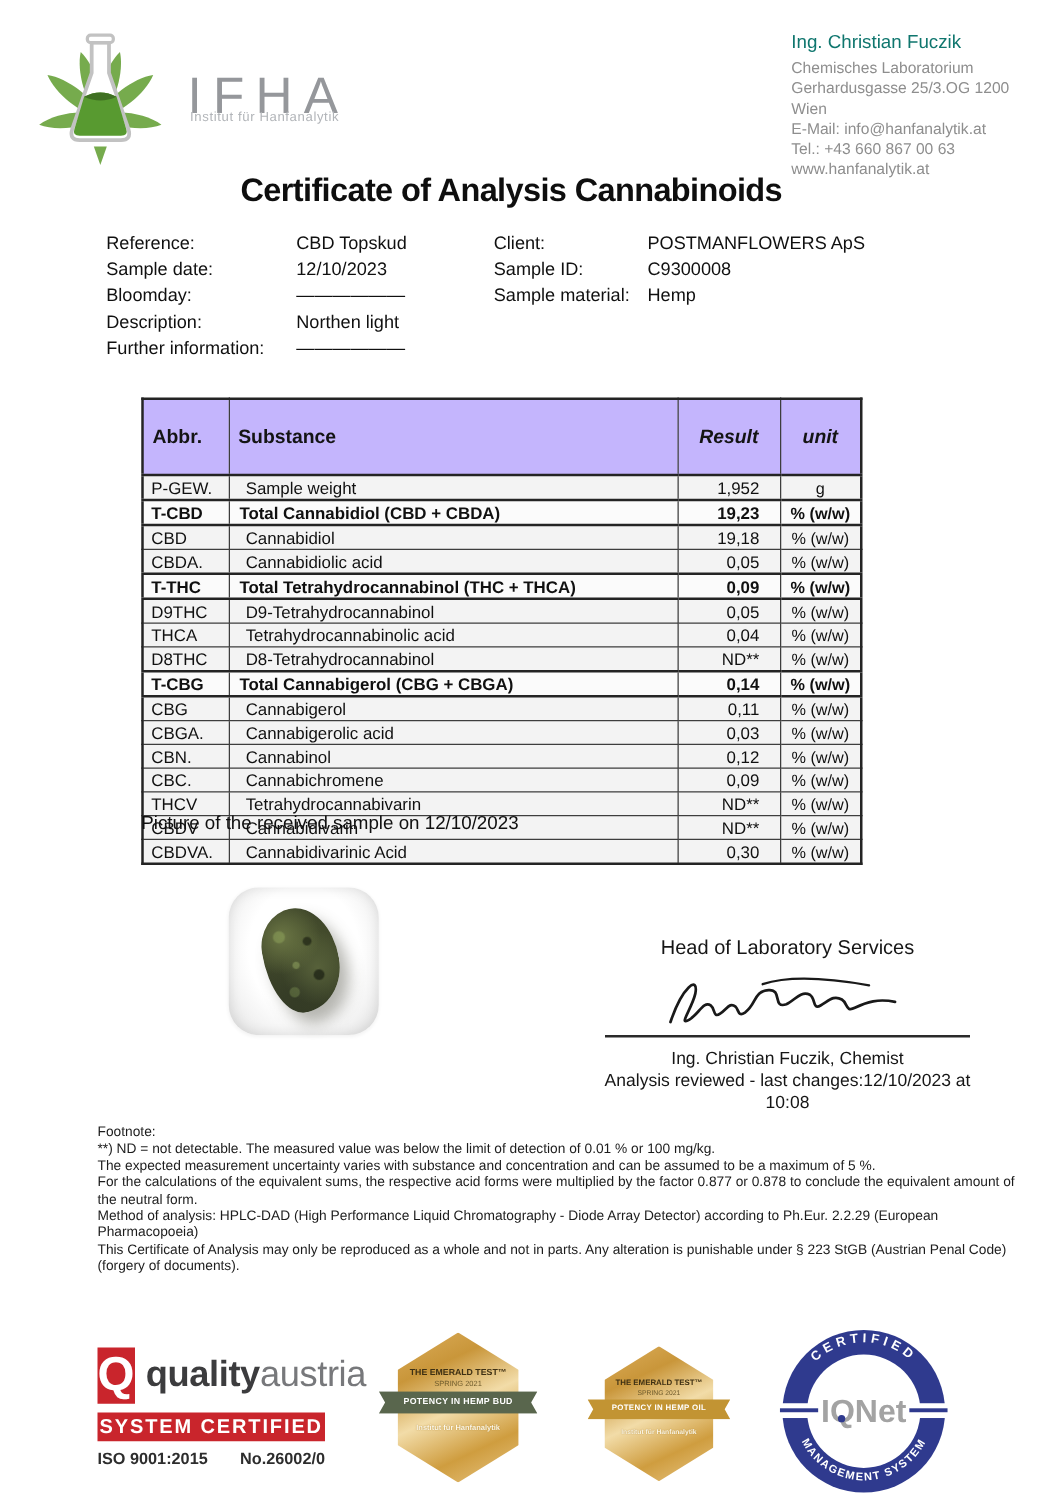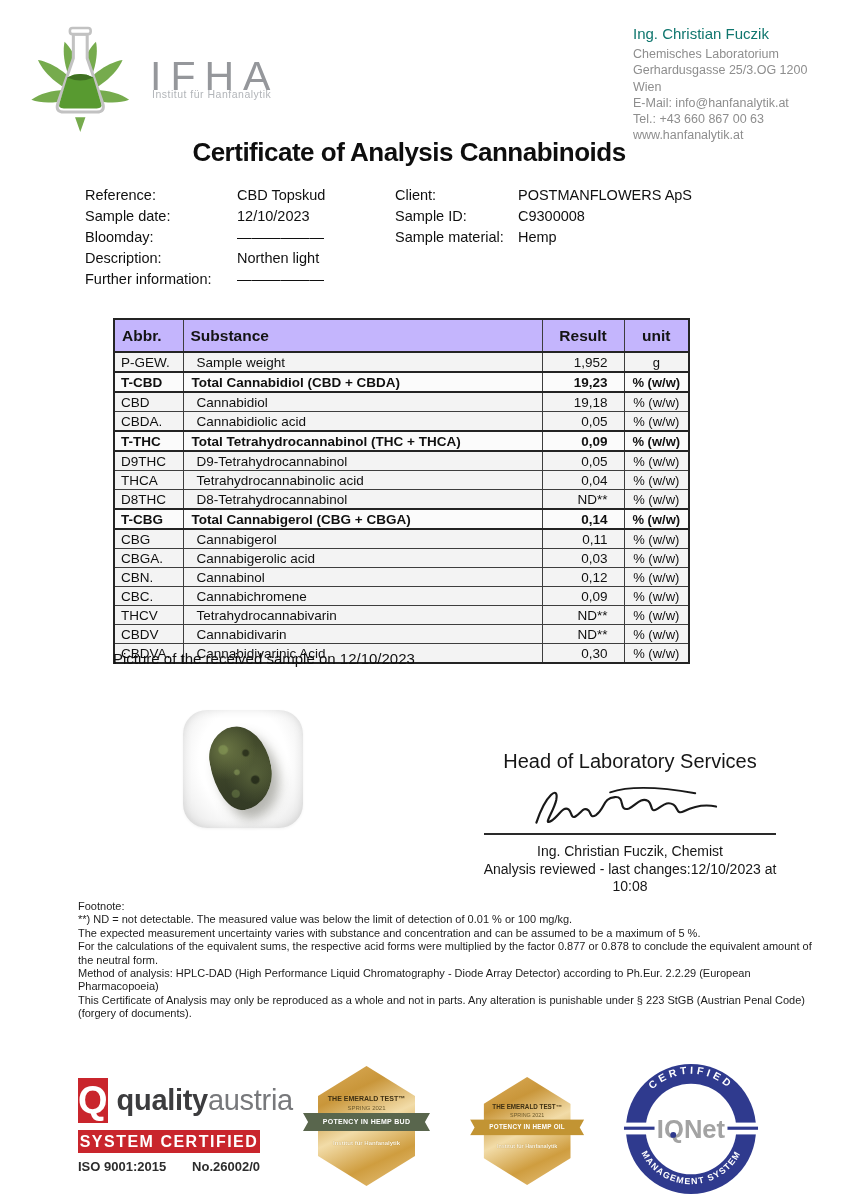--- a/index.html
+++ b/index.html
@@ -28,21 +28,21 @@
   .info-row{display:flex;height:21px;font-size:14.5px;color:#101010;align-items:center;}
   .info-left .info-label{width:152px;}
   .info-right .info-label{width:123px;}
 
   
   .results{position:absolute;left:113px;top:318px;border-collapse:collapse;
            border:2px solid #242424;font-size:13.5px;color:#101010;}
   .results th,.results td{border:1px solid #3d3d3d;}
   .results thead th{background:#c4b5fd;height:27px;font-size:15.5px;font-weight:700;
            color:#141414;text-align:left;padding:0 7px;border-bottom:2px solid #242424;}
-  .results thead th.c-result,.results thead th.c-unit{text-align:center;padding:2px 2px;}
+  .results thead th.c-result,.results thead th.c-unit{text-align:center;padding:16px 2px;font-style:italic;}
   .results td{height:18px;padding:0 6px;background:#f3f3f3;}
   .results td.c-substance{padding-left:13px;}
   .results td.c-result{text-align:right;padding-right:16px;}
   .results td.c-unit{text-align:center;font-size:13px;padding:0 2px;}
   .results tr.total-row td{background:#fbfbfb;font-weight:700;
            border-top:2px solid #242424;border-bottom:2px solid #242424;}
   .results tr.total-row td.c-substance{padding-left:8px;}
 
   .caption{position:absolute;left:113px;top:650px;font-size:15px;color:#101010;}
 
@@ -62,21 +62,21 @@
        border-radius:inherit;
        background:
          radial-gradient(circle at 20% 20%,rgba(140,160,90,.55) 0 6%,rgba(0,0,0,0) 8%),
          radial-gradient(circle at 65% 30%,rgba(30,35,20,.7) 0 5%,rgba(0,0,0,0) 7%),
          radial-gradient(circle at 40% 55%,rgba(150,170,100,.5) 0 5%,rgba(0,0,0,0) 7%),
          radial-gradient(circle at 75% 70%,rgba(25,30,18,.7) 0 6%,rgba(0,0,0,0) 8%),
          radial-gradient(circle at 30% 85%,rgba(120,140,80,.45) 0 5%,rgba(0,0,0,0) 7%);}
 
   
   .sig-block{position:absolute;left:455px;top:750px;width:350px;text-align:center;}
-  .sig-role{font-size:20px;color:#161616;}
+  .sig-role{font-size:16px;color:#161616;}
   .sig-svg{display:block;margin:8px auto 0;}
   .sig-line{width:292px;border-top:2px solid #2a2a2a;margin:0 auto 8px;}
   .sig-name,.sig-review,.sig-time{font-size:14px;line-height:17.5px;color:#161616;}
 
   
   .footnote{position:absolute;left:78px;top:900px;width:744px;font-size:11px;
             line-height:13.4px;color:#1c1c1c;}
 
   
   .qa{position:absolute;left:78px;top:1077px;width:182px;}

